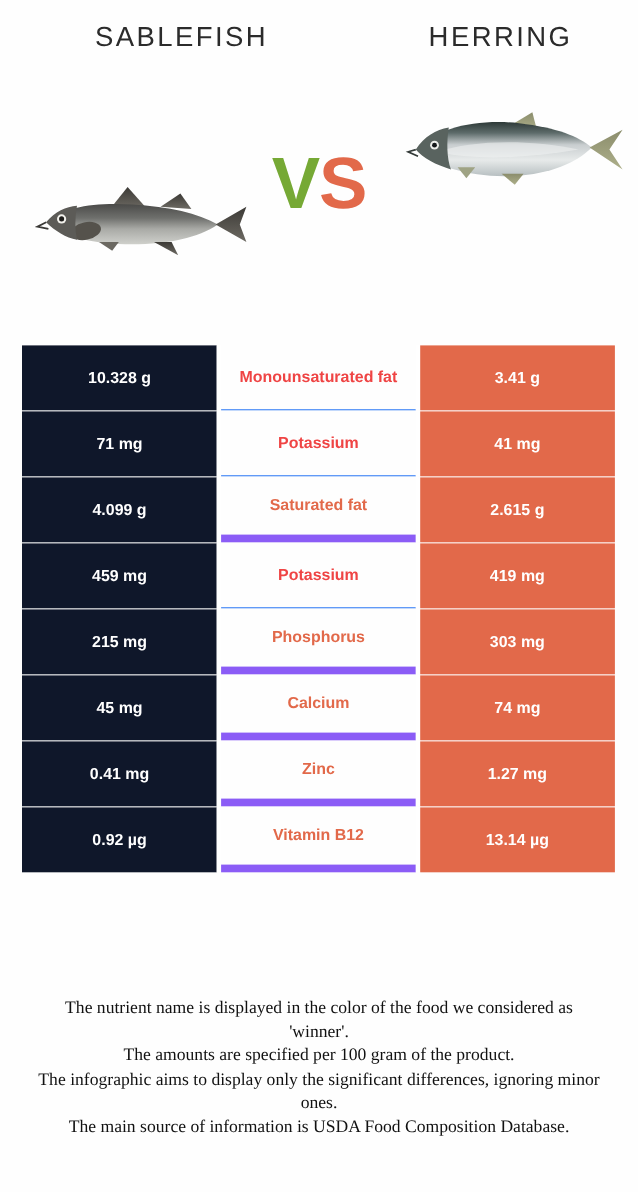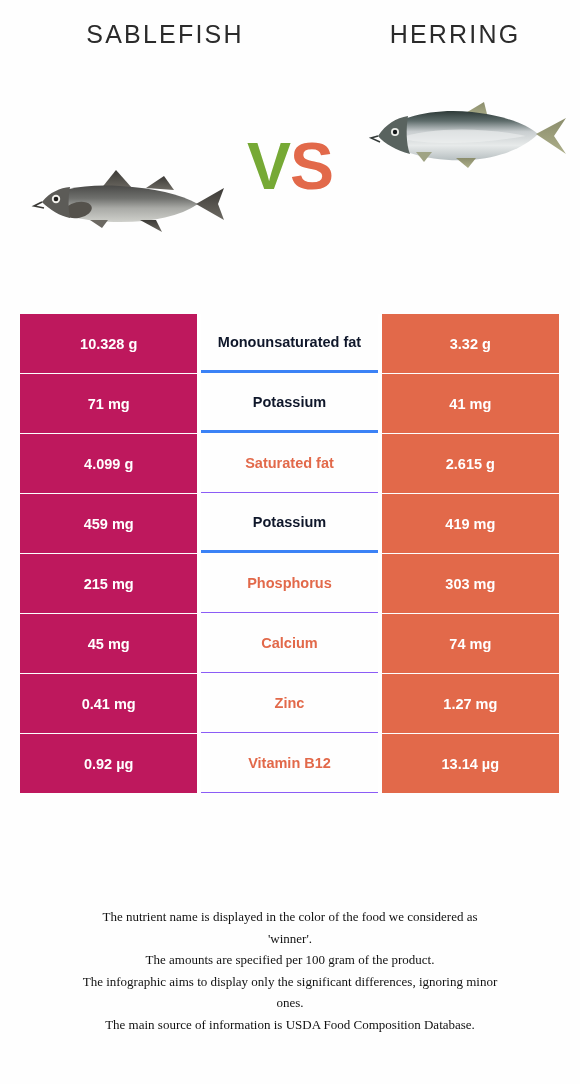--- a/index.html
+++ b/index.html
@@ -83,47 +83,47 @@
     display: flex;
     align-items: center;
     justify-content: center;
     font-size: 14.5px;
     font-weight: 600;
     box-sizing: border-box;
     height: 100%;
   }
   .cell-left {
     width: 180px;
-    background: #be185d;
+    background: #0f172a;
     color: #ffffff;
   }
   .gap { width: 4px; background: #ffffff; }
   .cell-mid {
     width: 179px;
     background: #fefefe;
     font-weight: 700;
     font-size: 14.5px;
   }
-  .cell-mid.win-green  { color: #0f172a; border-bottom: 3px solid #3b82f6; }
-  .cell-mid.win-orange { color: #e2694a; border-bottom: 1px solid #8b5cf6; }
+  .cell-mid.win-green  { color: #ef4444; border-bottom: 1px solid #3b82f6; }
+  .cell-mid.win-orange { color: #e2694a; border-bottom: 7px solid #8b5cf6; }
   .cell-right {
     width: 180px;
     background: #e2694a;
     color: #ffffff;
   }
 
   
   .footer {
     position: absolute;
     left: 20px;
     top: 906px;
     width: 540px;
     text-align: center;
     font-family: "Liberation Serif", serif;
-    font-size: 13px;
+    font-size: 16px;
     line-height: 21.5px;
     color: #111111;
   }
   .footer p { margin: 0; }
 </style>
 </head>
 <body>
 
 <div class="page">
 
@@ -211,21 +211,21 @@
       <span class="vs-v">V</span><span class="vs-s">S</span>
     </div>
   </div>
 
   <div class="table" id="nutrient-table">
       <div class="row">
         <div class="cell cell-left">10.328 g</div>
         <div class="gap"></div>
         <div class="cell cell-mid win-green">Monounsaturated fat</div>
         <div class="gap"></div>
-        <div class="cell cell-right">3.32 g</div>
+        <div class="cell cell-right">3.41 g</div>
       </div>
       <div class="row">
         <div class="cell cell-left">71 mg</div>
         <div class="gap"></div>
         <div class="cell cell-mid win-green">Potassium</div>
         <div class="gap"></div>
         <div class="cell cell-right">41 mg</div>
       </div>
       <div class="row">
         <div class="cell cell-left">4.099 g</div>

